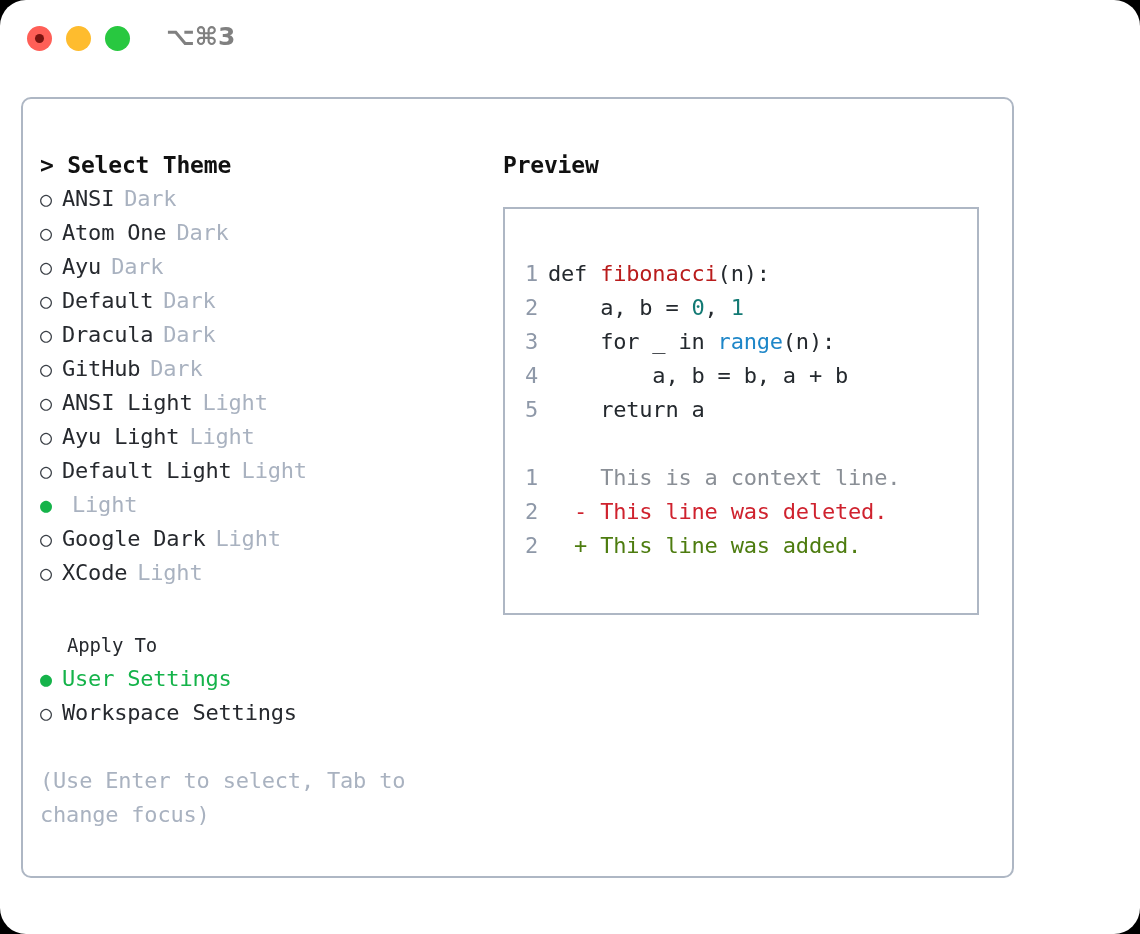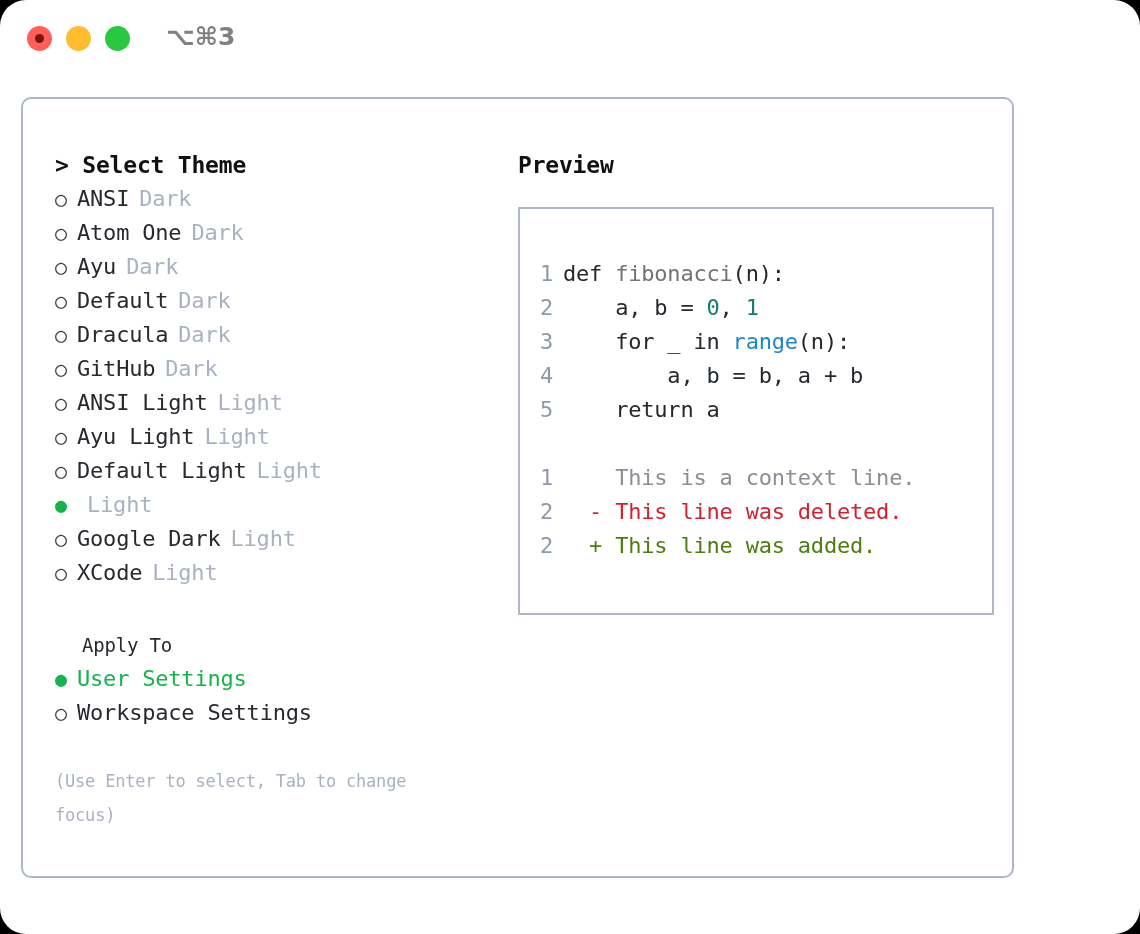--- a/index.html
+++ b/index.html
@@ -78,21 +78,21 @@
     width: 993px;
     height: 781px;
     border: 2px solid #aeb7c4;
     border-radius: 10px;
     box-sizing: border-box;
     background: #ffffff;
   }
 
   .panel-inner {
     position: absolute;
-    left: 16px; top: 0;
+    left: 1px; top: 0;
     width: 100%;
     height: 100%;
   }
 
   
   .left-col {
     position: absolute;
     left: 16px;
     top: 49px;
     width: 450px;
@@ -142,21 +142,21 @@
     line-height: 34px;
     padding-left: 27px;
     white-space: nowrap;
     letter-spacing: -0.2px;
   }
 
   .spacer-apply { height: 38px; }
   .spacer-hint  { height: 34px; }
 
   .hint {
-    font-size: 17px;
+    font-size: 22px;
     color: #a9b2c0;
     line-height: 34px;
     width: 405px;
     letter-spacing: -0.2px;
   }
 
   
   .right-col {
     position: absolute;
     left: 479px;
@@ -192,21 +192,21 @@
   .lnum {
     display: inline-block;
     width: 22px;
     text-align: right;
     color: #8e98a8;
     margin-right: 10px;
   }
   .blank-line { display: block; height: 34px; }
 
   .tok-plain { color: #24292e; }
-  .tok-fn    { color: #737373; }
+  .tok-fn    { color: #b91c1c; }
   .tok-num   { color: #137a74; }
   .tok-builtin { color: #1d86c8; }
   .tok-ctx   { color: #8a8f96; }
   .tok-del   { color: #cf222e; margin-top: 6px; }
   .tok-add   { color: #4d7c0f; }
 </style>
 </head>
 <body>
 
 <div class="window">

